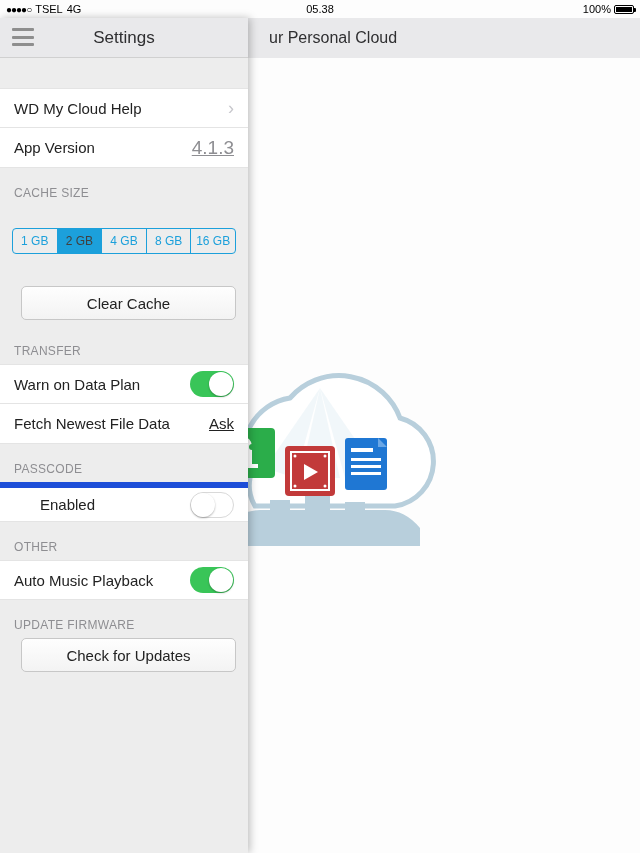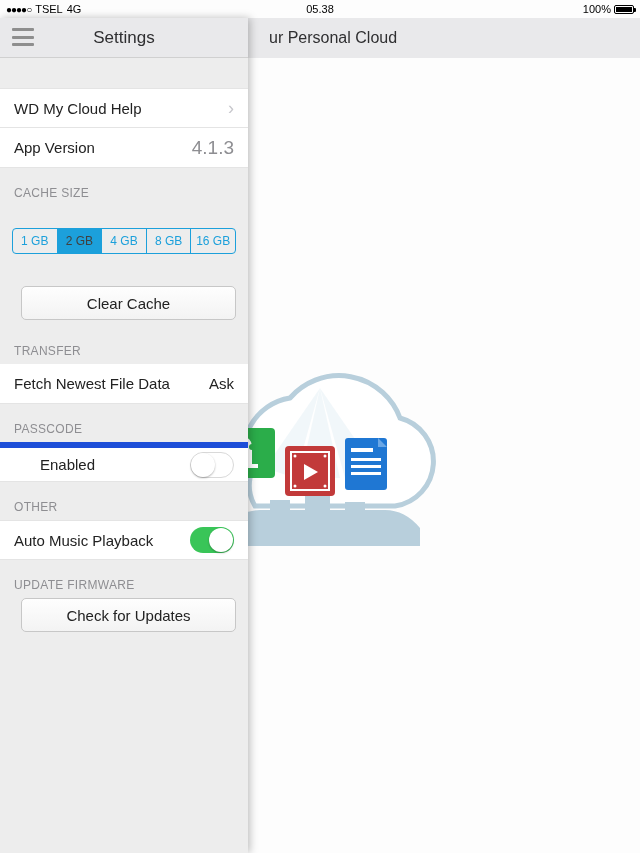--- a/index.html
+++ b/index.html
@@ -15,21 +15,21 @@
   .main-header { position:absolute; top:18px; left:0; right:0; height:40px; background:#e9e9eb; display:flex; align-items:center; justify-content:center; color:#2f2f31; font-size:16px; font-weight:500;}
   .sidebar { position:absolute; top:18px; left:0; width:248px; bottom:0; background:#ededed; box-shadow: 2px 0 8px rgba(0,0,0,.25); display:flex; flex-direction:column; }
   .sidebar-header { height:40px; background:#e9e9eb; display:flex; align-items:center; position:relative; border-bottom:1px solid #d0d0d0;}
   .menu-icon { position:absolute; left:12px; top:10px; width:22px; height:18px; display:flex; flex-direction:column; justify-content:space-between; cursor:pointer;}
   .menu-icon span { height:3px; background:#8e8e8e; border-radius:1px;}
   .sidebar-title { width:100%; text-align:center; font-size:17px; color:#2f2f31; font-weight:500;}
   .scroll { flex:1; overflow-y:auto; }
   .spacer { height:30px; background:#ededed;}
   .row { background:#fff; min-height:40px; display:flex; align-items:center; padding:0 14px; font-size:15px; color:#222; border-bottom:1px solid #e4e4e4; position:relative;}
   .row:first-of-type { border-top:1px solid #e4e4e4;}
-  .row .value { margin-left:auto; color:#8e8e92; font-size:15px;}
+  .row .value { margin-left:auto; color:#8e8e92; font-size:15px;text-decoration:underline;}
   .chevron { margin-left:auto; color:#c7c7cc; font-size:18px;}
   .section-header { font-size:12px; color:#8e8e92; padding:18px 14px 6px; text-transform:uppercase; letter-spacing:.3px; background:#ededed;}
   .segmented { display:flex; margin:16px 12px; border:1px solid #1ca0db; border-radius:4px; overflow:hidden;}
   .segmented .seg { flex:1; text-align:center; font-size:12px; color:#1ca0db; padding:5px 0; border-right:1px solid #1ca0db; cursor:pointer;}
   .segmented .seg:last-child { border-right:none;}
   .segmented .seg.active { background:#1ca0db; color:#404040;}
   .seg-wrap { background:#ededed; padding:6px 0 10px;}
   .button-row { padding:6px 12px; background:#ededed;margin-left:9px;}
   .pill-btn { width:100%; height:34px; border:1px solid #c7c7c7; border-radius:5px; background:linear-gradient(#fefefe,#f3f3f3); font-size:15px; color:#222; cursor:pointer;}
   .toggle { margin-left:auto; width:44px; height:26px; border-radius:13px; position:relative; cursor:pointer;}
@@ -125,20 +125,26 @@
         <div class="seg">4 GB</div>
         <div class="seg">8 GB</div>
         <div class="seg">16 GB</div>
       </div>
     </div>
     <div class="button-row">
       <button class="pill-btn">Clear Cache</button>
     </div>
 
     <div class="section-header">TRANSFER</div>
+    <div class="row" style="border-top:1px solid #e4e4e4;">
+      <span>Warn on Data Plan</span>
+      <div class="toggle on">
+          <div class="knob"></div>
+        </div>
+    </div>
     <div class="row">
       <span>Fetch Newest File Data</span>
       <span class="value" style="color:#222;">Ask</span>
     </div>
 
     <div class="section-header">PASSCODE</div>
     <div class="row" style="border-top:6px solid #1d4ed8;padding-left:40px;">
       <span>Enabled</span>
       <div class="toggle off">
           <div class="knob"></div>

